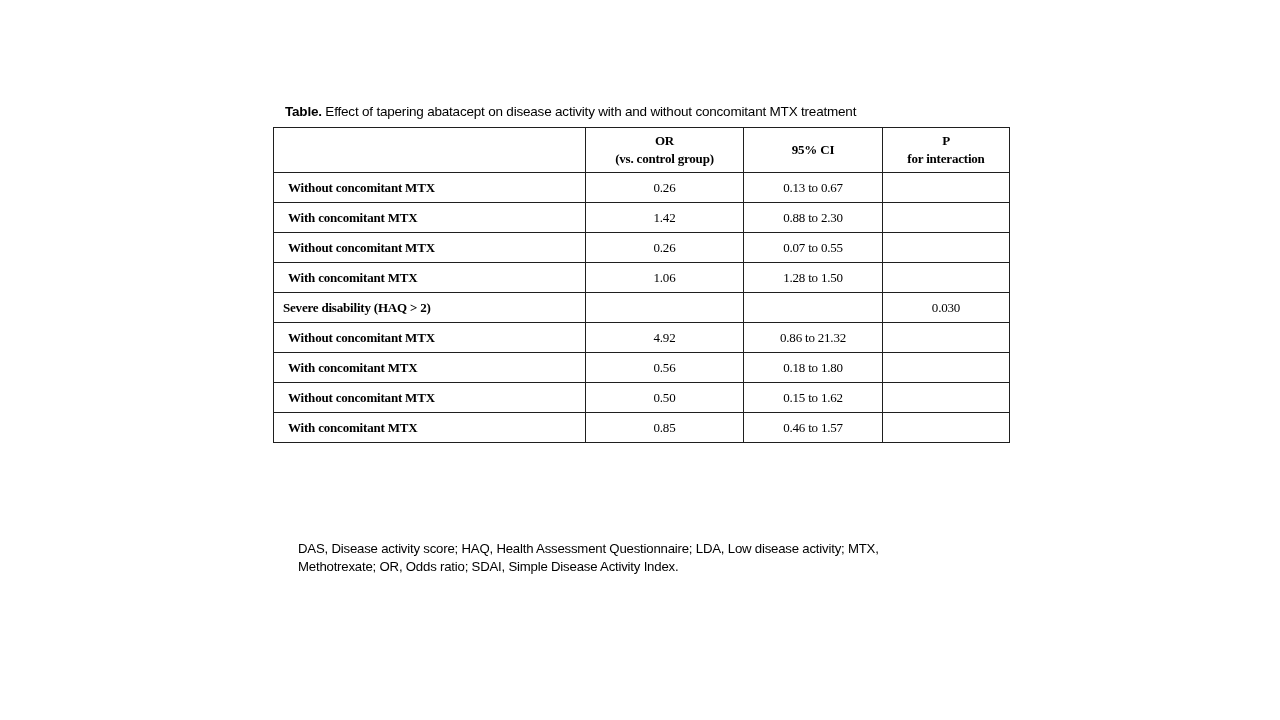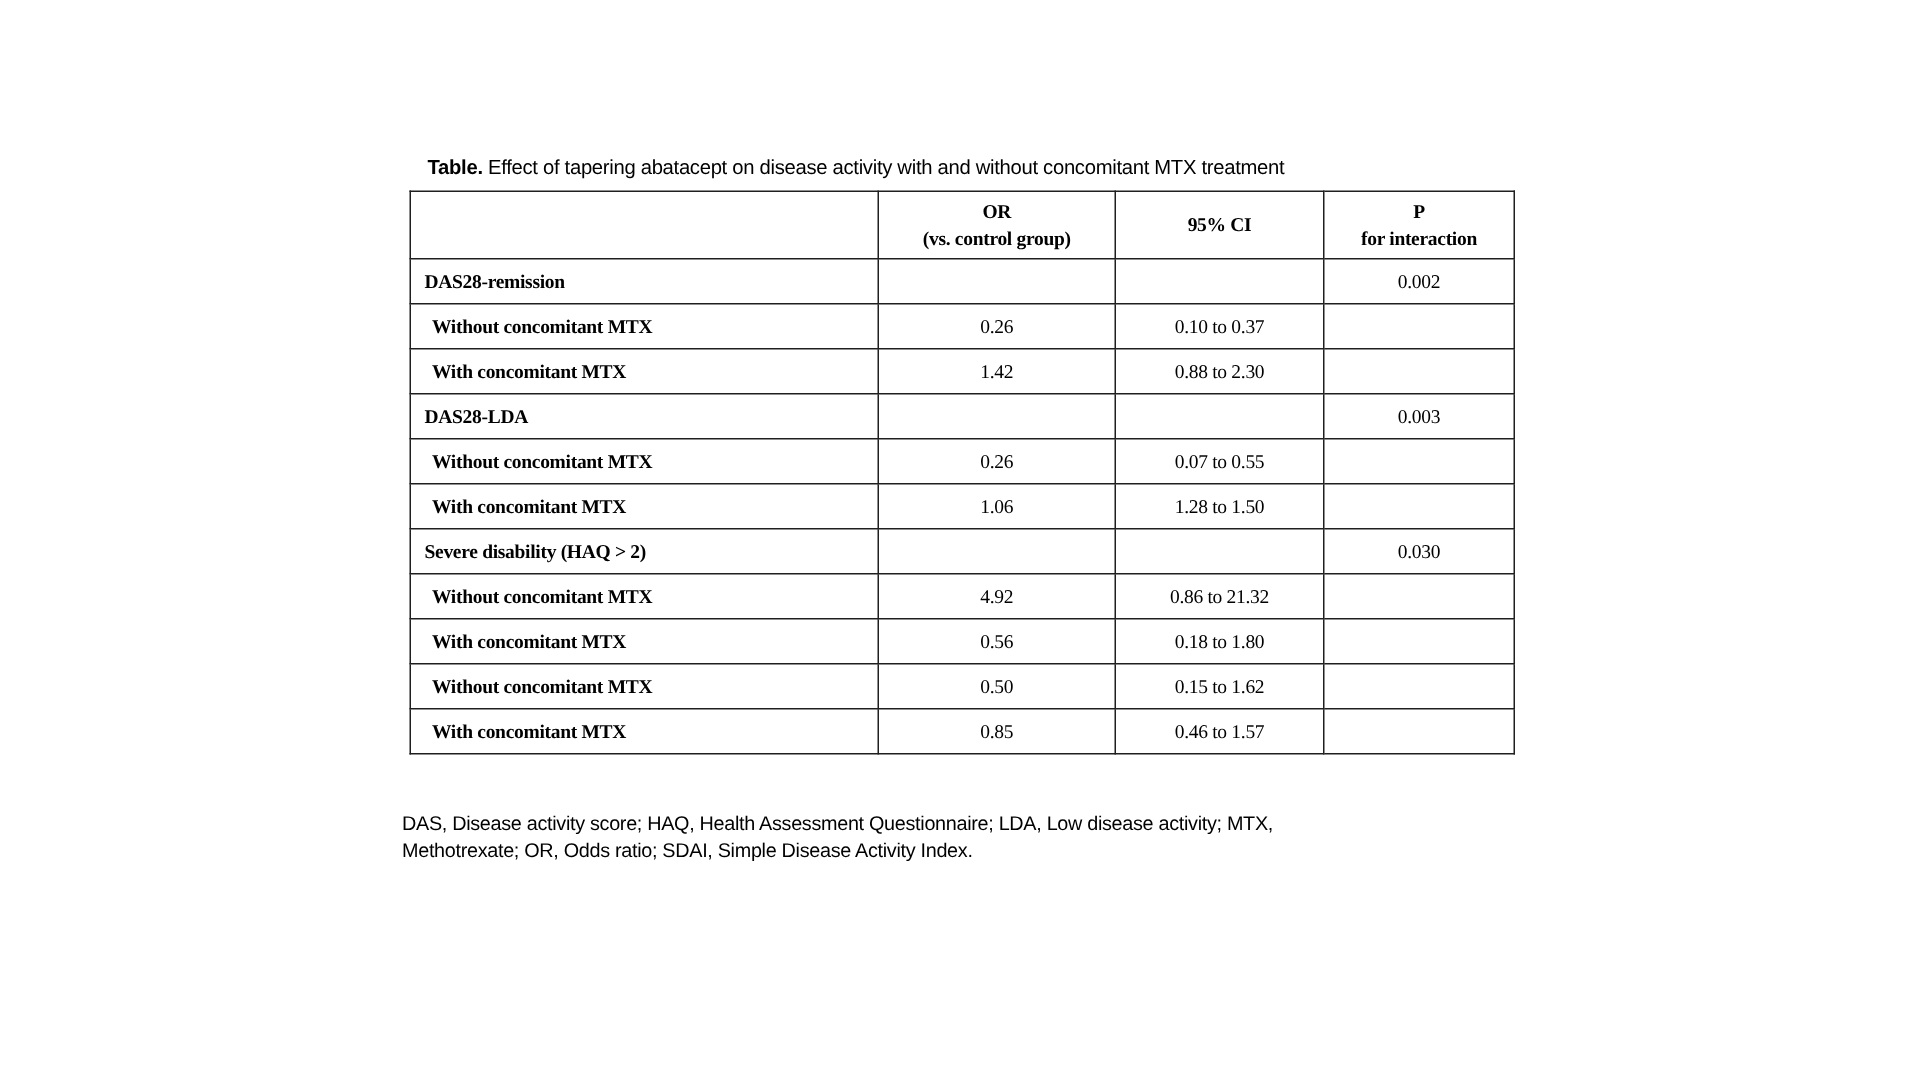--- a/index.html
+++ b/index.html
@@ -56,21 +56,21 @@
     white-space: nowrap;
   }
   tr.sub td.label { padding-left: 14px; }
   td.num {
     font-weight: normal;
     text-align: center;
     white-space: nowrap;
   }
   .footnote {
     position: absolute;
-    left: 268px; top: 540px;
+    left: 298px; top: 540px;
     width: 720px;
     font-size: 13.2px;
     letter-spacing: -0.2px;
     line-height: 17.5px;
     white-space: pre-line;
     color: #000000;
   }
 </style>
 </head>
 <body>
@@ -90,43 +90,31 @@
       <tr>
         <th></th>
         <th>OR
 (vs. control group)</th>
         <th>95% CI</th>
         <th>P
 for interaction</th>
       </tr>
     </thead>
     <tbody>
-        <tr class="category">
-    <td class="label">DAS28-remission</td>
-    <td class="num"></td>
-    <td class="num"></td>
-    <td class="num">0.002</td>
-  </tr>
         <tr class="sub">
     <td class="label">Without concomitant MTX</td>
     <td class="num">0.26</td>
-    <td class="num">0.10 to 0.37</td>
+    <td class="num">0.13 to 0.67</td>
     <td class="num"></td>
   </tr>
         <tr class="sub">
     <td class="label">With concomitant MTX</td>
     <td class="num">1.42</td>
     <td class="num">0.88 to 2.30</td>
     <td class="num"></td>
-  </tr>
-        <tr class="category">
-    <td class="label">DAS28-LDA</td>
-    <td class="num"></td>
-    <td class="num"></td>
-    <td class="num">0.003</td>
   </tr>
         <tr class="sub">
     <td class="label">Without concomitant MTX</td>
     <td class="num">0.26</td>
     <td class="num">0.07 to 0.55</td>
     <td class="num"></td>
   </tr>
         <tr class="sub">
     <td class="label">With concomitant MTX</td>
     <td class="num">1.06</td>

